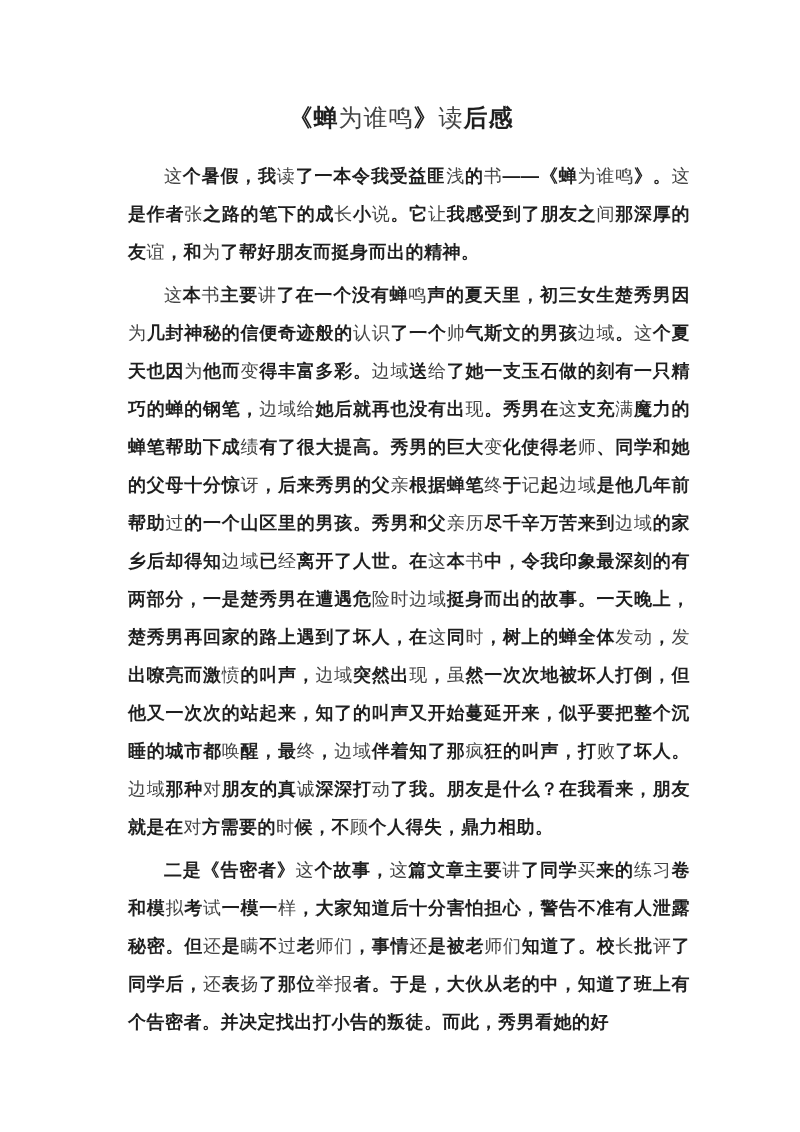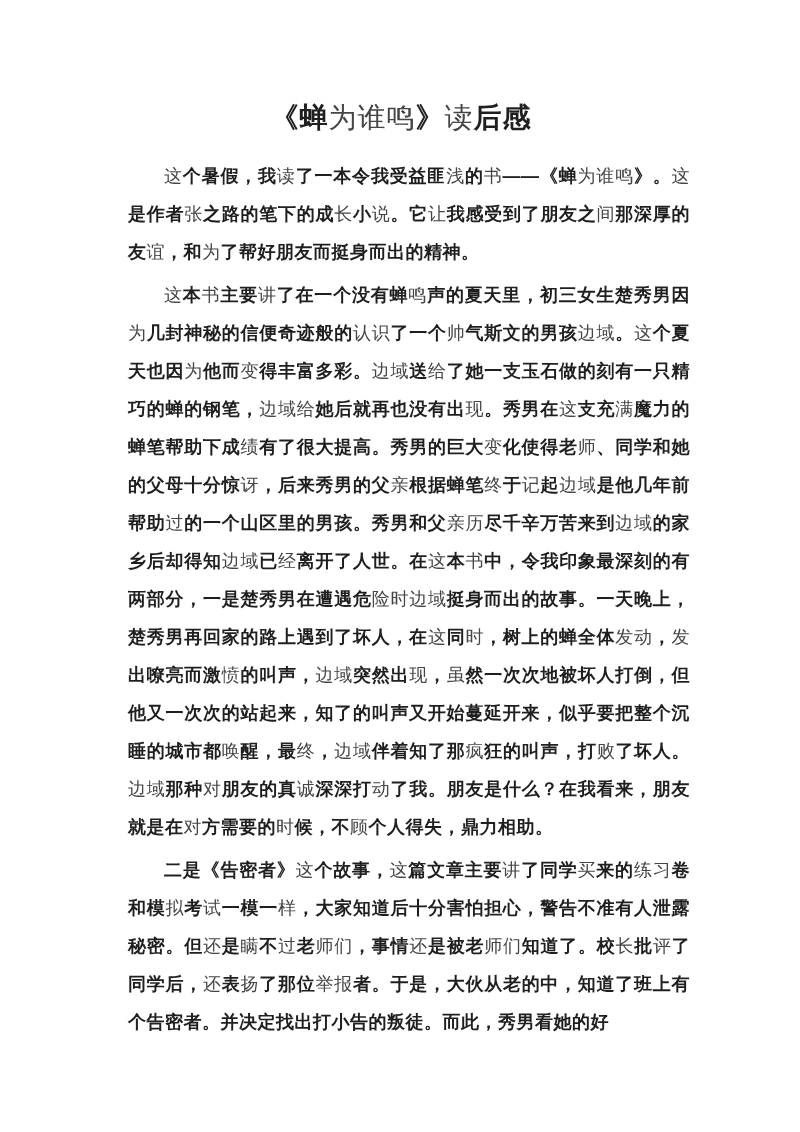--- a/index.html
+++ b/index.html
@@ -17,21 +17,21 @@
     height: 1132px;
     box-sizing: border-box;
     background: var(--paper);
     padding: 101px 110px 0 112px;
     overflow: hidden;
     font-family: "Liberation Sans", sans-serif;
     color: var(--text);
   }
   .title {
     margin: 0 0 22px 0;
-    font-size: 28px;
+    font-size: 24px;
     font-weight: 700;
     line-height: 34px;
     text-align: center;
     letter-spacing: 1px;
   }
   .para {
     margin: 0 0 5px 16px;
     font-size: 18px;
     font-weight: 700;
     line-height: 38px;

